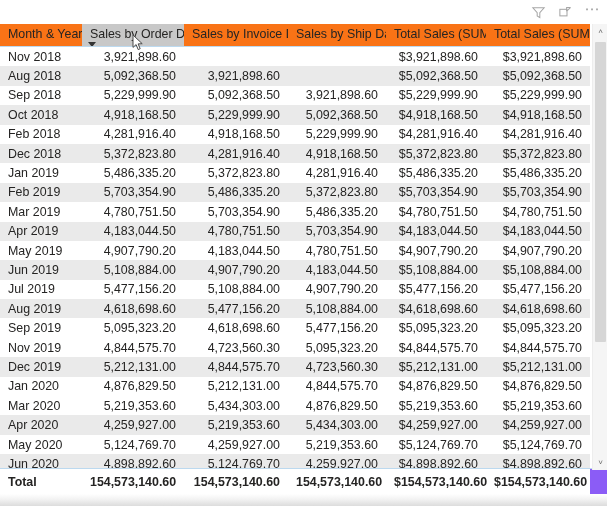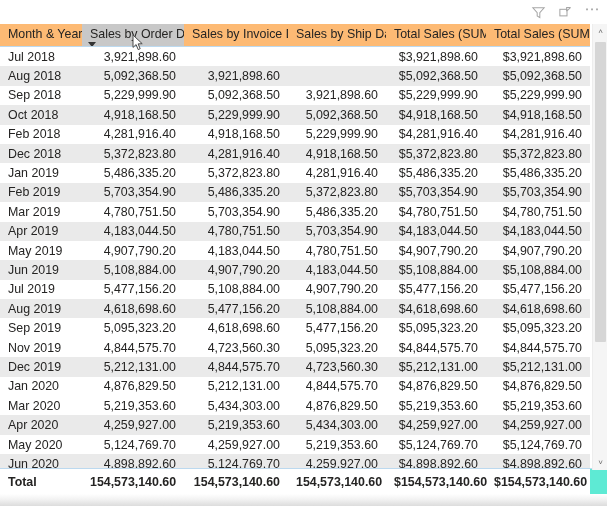--- a/index.html
+++ b/index.html
@@ -86,21 +86,21 @@
   col.c4 { width: 100px; }
   col.c5 { width: 104px; }
 
   thead th {
     height: 22px;
     vertical-align: middle;
     font-weight: 400;
     color: #252423;
     font-size: 12.4px;
     border-bottom: 1px solid #bcd9ef;
-    background: #fdba74;
+    background: #f97316;
     position: relative;
   }
   thead th .lbl {
     display: block;
     padding: 0 8px 2px 8px;
   }
   thead th.left .lbl  { text-align: left; }
   thead th.right .lbl { text-align: right; }
   thead th.sorted {
     background: #c8c8c8;
@@ -127,21 +127,21 @@
   tbody tr.odd td { background: #ffffff; }
   tbody tr.even td { background: #eaeaea; }
 
   
   .total-wrap {
     position: absolute;
     left: 0;
     bottom: 12px;
     width: 607px;
     height: 26px;
-    background: #5eead4;
+    background: #8b5cf6;
     border-top: 1px solid #bcd9ef;
     box-sizing: border-box;
     overflow: hidden;
   }
   table.totals {
     border-collapse: collapse;
     table-layout: fixed;
     width: 590px;
     font-size: 12.8px;
     font-weight: bold;
@@ -261,21 +261,21 @@
           <th class="right">
             <span class="lbl">Total Sales (SUM)</span>
           </th>
           <th class="right">
             <span class="lbl">Total Sales (SUMX)</span>
           </th>
         </tr>
       </thead>
       <tbody id="tbody">
           <tr class="odd">
-            <td class="left">Jul 2018</td>
+            <td class="left">Nov 2018</td>
             <td class="right">3,921,898.60</td>
             <td class="right"></td>
             <td class="right"></td>
             <td class="right">$3,921,898.60</td>
             <td class="right">$3,921,898.60</td>
           </tr>
           <tr class="even">
             <td class="left">Aug 2018</td>
             <td class="right">5,092,368.50</td>
             <td class="right">3,921,898.60</td>

